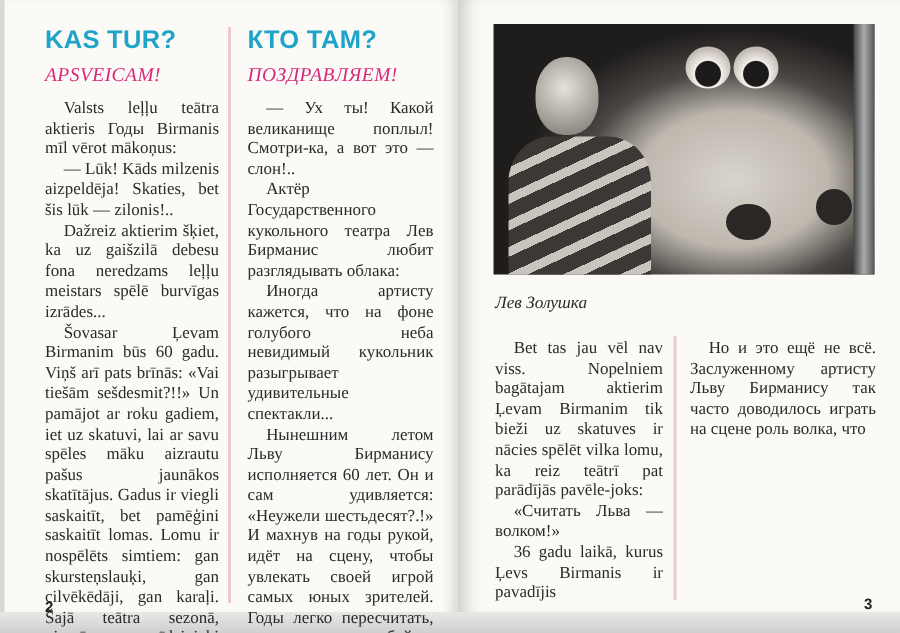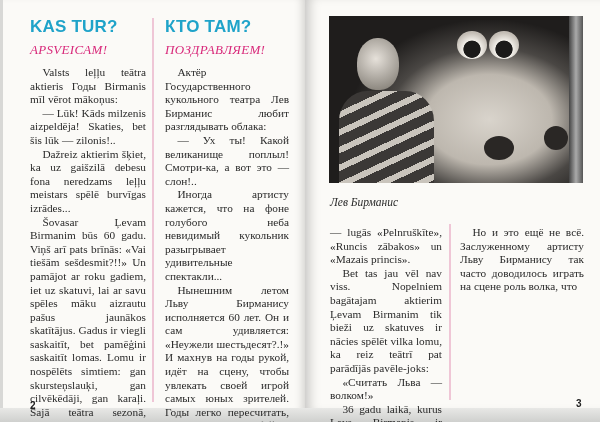--- a/index.html
+++ b/index.html
@@ -78,41 +78,40 @@
     <p>— Lūk! Kāds milzenis aizpeldēja! Skaties, bet šis lūk — zilonis!..</p>
     <p>Dažreiz aktierim šķiet, ka uz gaišzilā debesu fona neredzams leļļu meistars spēlē burvīgas izrādes...</p>
     <p>Šovasar Ļevam Birmanim būs 60 gadu. Viņš arī pats brīnās: «Vai tiešām sešdesmit?!!» Un pamājot ar roku gadiem, iet uz skatuvi, lai ar savu spēles māku aizrautu pašus jaunākos skatītājus. Gadus ir viegli saskaitīt, bet pamēģini saskaitīt lomas. Lomu ir nospēlēts simtiem: gan skursteņslauķi, gan cilvēkēdāji, gan karaļi. Šajā teātra sezonā, piemēram, rīdzinieki redzēja uzreiz trīs karaļus Ļeva Birmaņa izpildījumā</p>
   </div>
 
   <div class="rule" style="left:152px; top:18px; height:384px;"></div>
 
   <div class="col" style="left:165px; top:17px; width:124px;">
     <div class="heading">КТО ТАМ?</div>
     <div class="subhead">ПОЗДРАВЛЯЕМ!</div>
+    <p>— Ух ты! Какой великанище поплыл! Смотри-ка, а вот это — слон!..</p>
     <p>Актёр Государственного кукольного театра Лев Бирманис любит разглядывать облака:</p>
-    <p>— Ух ты! Какой великанище поплыл! Смотри-ка, а вот это — слон!..</p>
     <p>Иногда артисту кажется, что на фоне голубого неба невидимый кукольник разыгрывает удивительные спектакли...</p>
     <p>Нынешним летом Льву Бирманису исполняется 60 лет. Он и сам удивляется: «Неужели шестьдесят?.!» И махнув на годы рукой, идёт на сцену, чтобы увлекать своей игрой самых юных зрителей. Годы легко пересчитать, а вот попробуй-ка пересчитать роли. Ролей сыграно сотни: и трубочистов, и людое-</p>
   </div>
 
   <div class="pagenum" style="left:30px; top:400px;">2</div>
 
   <div class="photo" title="Black-and-white photo of Lev Birmanis with a large puppet">
     <div class="man-body"></div>
     <div class="man-head"></div>
     <div class="puppet-eye" style="left:128px;"></div>
     <div class="puppet-eye" style="left:160px;"></div>
     <div class="nostril" style="left:155px; top:120px;"></div>
     <div class="nostril" style="left:215px; top:110px; width:24px;"></div>
     <div class="curtain"></div>
   </div>
-  <div class="caption">Лев Бирманис</div>
+  <div class="caption">Лев Золушка</div>
 
   <div class="col" style="left:330px; top:226px; width:112px;">
-    <p class="no-indent">— lugās «Pelnruškīte», «Runcis zābakos» un «Mazais princis».</p>
     <p>Bet tas jau vēl nav viss. Nopelniem bagātajam aktierim Ļevam Birmanim tik bieži uz skatuves ir nācies spēlēt vilka lomu, ka reiz teātrī pat parādījās pavēle-joks:</p>
     <p class="ital">«Считать Льва — волком!»</p>
     <p>36 gadu laikā, kurus Ļevs Birmanis ir pavadījis</p>
   </div>
 
   <div class="rule" style="left:449px; top:224px; height:176px;"></div>
 
   <div class="col" style="left:460px; top:226px; width:124px;">
     <p>Но и это ещё не всё. Заслуженному артисту Льву Бирманису так часто доводилось играть на сцене роль волка, что</p>
   </div>

